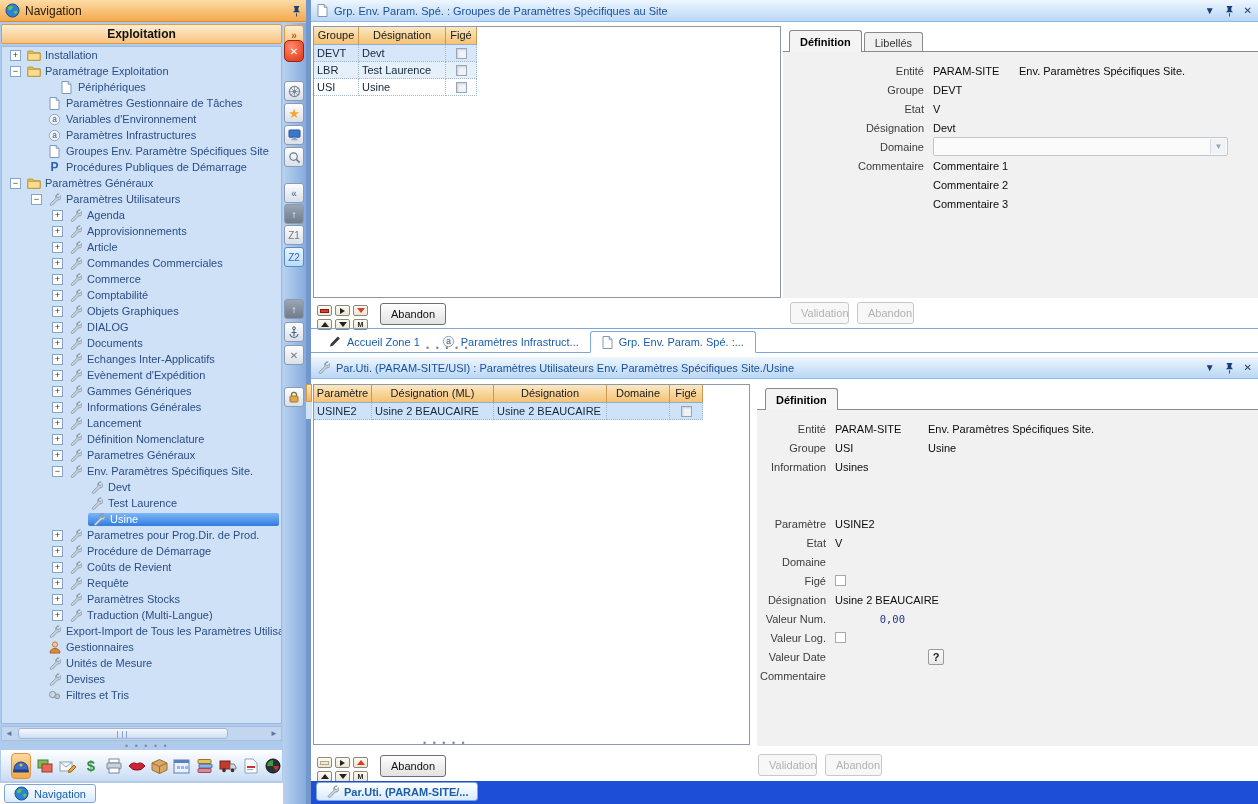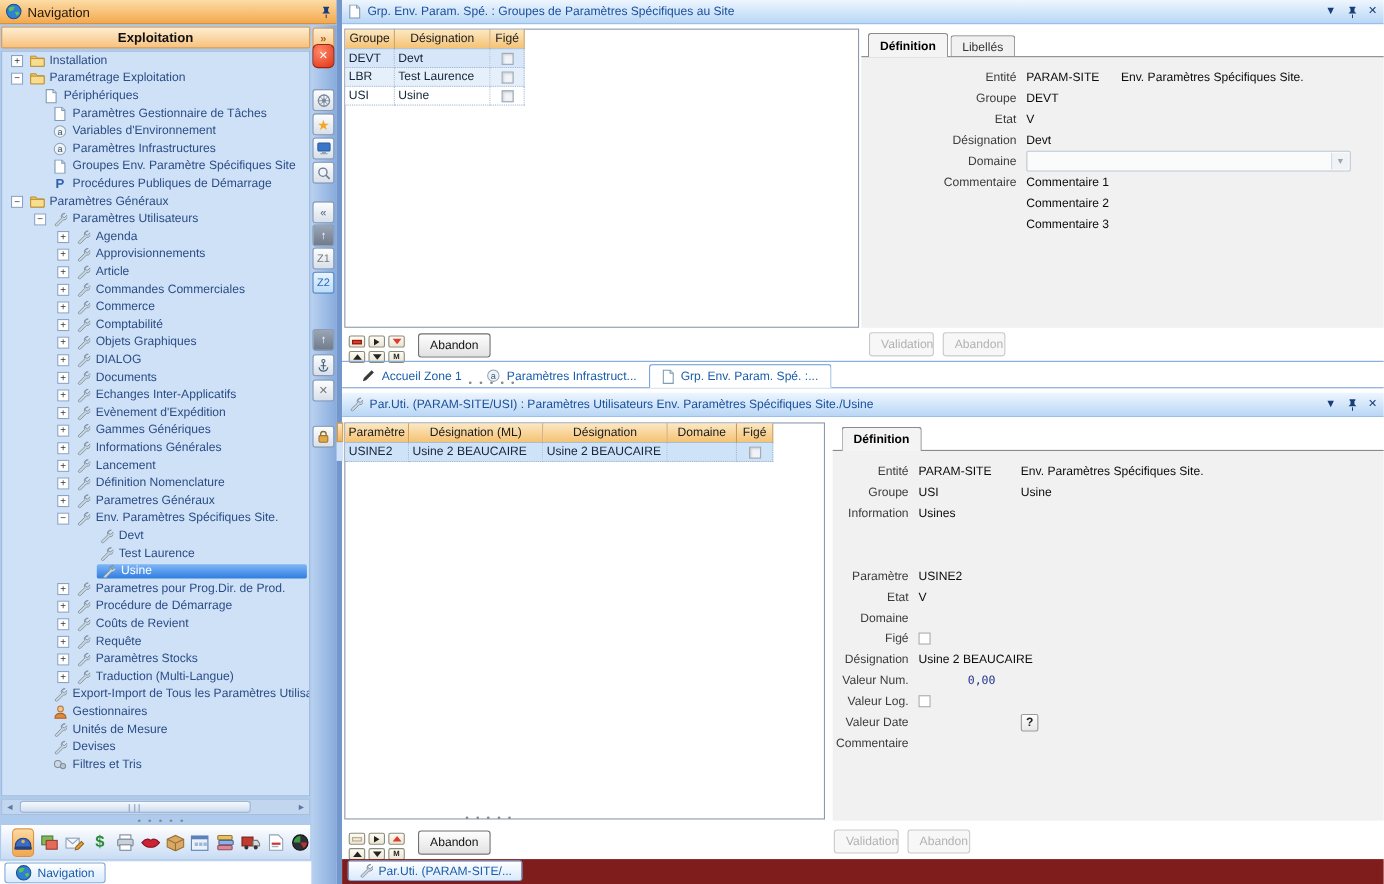--- a/index.html
+++ b/index.html
@@ -134,22 +134,22 @@
     font-family:"Liberation Sans",sans-serif; }
   .btn.disabled { border-color:#c9c9c9; color:#b2b2b2; background:#f7f7f7; }
 
   .blueline { position:absolute; left:0; width:947px; height:1px; background:#7da7d9; }
   .doctabs { position:absolute; left:0; top:330px; width:947px; height:23px; background:#fff;
     display:flex; align-items:flex-end; padding-left:6px; border-bottom:1px solid #7da7d9; }
   .dtab { display:flex; align-items:center; gap:6px; height:21px; padding:0 11px;
     color:#1a5dab; cursor:pointer; white-space:nowrap; }
   .dtab.active { border:1px solid #7da7d9; border-bottom:1px solid #fff; border-radius:3px 3px 0 0;
     background:#fff; margin-bottom:-1px; height:22px; z-index:2; }
-  .bot-tabbar { position:absolute; left:0; top:781px; width:947px; height:23px; background:#7f1d1d;
-    display:flex; align-items:flex-start; padding:1px 0 0 5px; }
+  .bot-tabbar { position:absolute; left:0; top:781px; width:947px; height:23px; background:#1d4ed8;
+    display:flex; align-items:flex-start; padding:1px 0 0 5px;font-weight:bold; }
 </style>
 </head>
 <body>
 
 <div class="app">
 
   <div class="leftouter">
     <div class="nav-titlebar">
       <span class="ic" id="nav-globe">
           <svg width="15" height="15" viewBox="0 0 16 16">
@@ -188,21 +188,21 @@
             <span class="nico">
               <span class="ic">
                 <svg width="14" height="12" viewBox="0 0 16 13">
                   <path d="M1 2h5.5l1.5 2H15v8.5H1z" fill="#f2c457" stroke="#b98f35"></path>
                   <path d="M1 4.5h14v8H1z" fill="#f9dd8f" stroke="#b98f35"></path>
                 </svg>
               </span>
             </span>
             <span>Paramétrage Exploitation</span>
           </div>
-          <div class="trow" style="padding-left:21px">
+          <div class="trow" style="padding-left:41px">
             <span class="exp none"></span>
             <span class="nico">
               <span class="ic">
                 <svg width="11" height="13" viewBox="0 0 11 13">
                   <path d="M1 .5h6.2L10 3.3v9.2H1z" fill="#fff" stroke="#7f9ab5"></path>
                   <path d="M7.2.5v2.8H10" fill="#dce6f2" stroke="#7f9ab5"></path>
                 </svg>
               </span>
             </span>
             <span>Périphériques</span>

